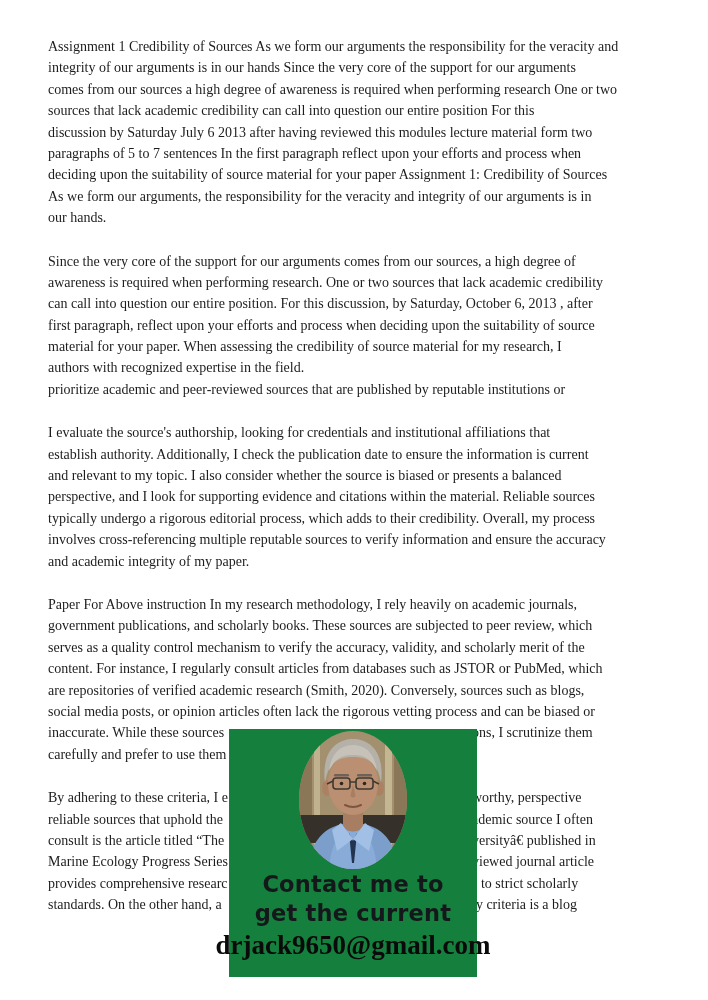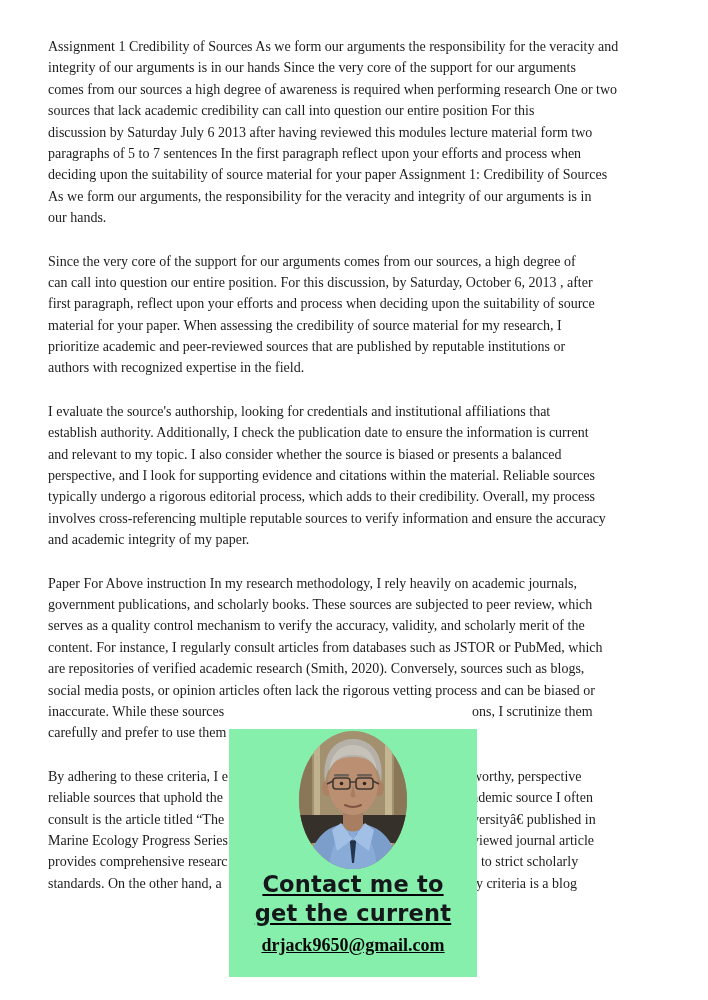--- a/index.html
+++ b/index.html
@@ -59,21 +59,21 @@
     font-weight: bold;
     font-size: 22.5px;
     line-height: 29px;
     color: #15181b;
     letter-spacing: 0.2px;
   }
   .overlay-email {
     margin-top: 4px;
     font-family: "Liberation Serif", "DejaVu Serif", serif;
     font-weight: bold;
-    font-size: 18px;
+    font-size: 27px;
     line-height: 26px;
     color: #0a0a0a;
   }
 </style>
 </head>
 <body>
 
 <div class="page">
 
   <div class="doc">
@@ -83,25 +83,26 @@
         <div class="line">comes from our sources a high degree of awareness is required when performing research One or two</div>
         <div class="line">sources that lack academic credibility can call into question our entire position For this</div>
         <div class="line">discussion by Saturday July 6 2013 after having reviewed this modules lecture material form two</div>
         <div class="line">paragraphs of 5 to 7 sentences In the first paragraph reflect upon your efforts and process when</div>
         <div class="line">deciding upon the suitability of source material for your paper Assignment 1: Credibility of Sources</div>
         <div class="line">As we form our arguments, the responsibility for the veracity and integrity of our arguments is in</div>
         <div class="line">our hands.</div>
       </div>
       <div class="paragraph">
         <div class="line">Since the very core of the support for our arguments comes from our sources, a high degree of</div>
+        <div class="line">awareness is required when performing research. One or two sources that lack academic credibility</div>
         <div class="line">can call into question our entire position. For this discussion, by Saturday, October 6, 2013 , after</div>
         <div class="line">first paragraph, reflect upon your efforts and process when deciding upon the suitability of source</div>
         <div class="line">material for your paper. When assessing the credibility of source material for my research, I</div>
+        <div class="line">authors with recognized expertise in the field.</div>
         <div class="line">prioritize academic and peer-reviewed sources that are published by reputable institutions or</div>
-        <div class="line">authors with recognized expertise in the field.</div>
       </div>
       <div class="paragraph">
         <div class="line">I evaluate the source's authorship, looking for credentials and institutional affiliations that</div>
         <div class="line">establish authority. Additionally, I check the publication date to ensure the information is current</div>
         <div class="line">and relevant to my topic. I also consider whether the source is biased or presents a balanced</div>
         <div class="line">perspective, and I look for supporting evidence and citations within the material. Reliable sources</div>
         <div class="line">typically undergo a rigorous editorial process, which adds to their credibility. Overall, my process</div>
         <div class="line">involves cross-referencing multiple reputable sources to verify information and ensure the accuracy</div>
         <div class="line">and academic integrity of my paper.</div>
       </div>
@@ -118,21 +119,21 @@
       <div class="paragraph">
         <div class="line"><span class="frag-left">By adhering to these criteria, I e</span><span class="frag-right">worthy, perspective</span></div>
         <div class="line"><span class="frag-left">reliable sources that uphold the</span><span class="frag-right">ademic source I often</span></div>
         <div class="line"><span class="frag-left">consult is the article titled “The</span><span class="frag-right">versityâ€ published in</span></div>
         <div class="line"><span class="frag-left">Marine Ecology Progress Series</span><span class="frag-right">viewed journal article</span></div>
         <div class="line"><span class="frag-left">provides comprehensive researc</span><span class="frag-right">s to strict scholarly</span></div>
         <div class="line"><span class="frag-left">standards. On the other hand, a</span><span class="frag-right">ty criteria is a blog</span></div>
       </div>
     </div>
 
-  <div class="overlay" style="background: #86efac; text-decoration: underline;">
+  <div class="overlay" style="background: #15803d;">
     <div class="portrait">
       <svg viewBox="0 0 108 138" width="108" height="138" xmlns="http://www.w3.org/2000/svg">
 
         <rect width="108" height="138" fill="#a3906f"></rect>
         <rect x="0" width="13" height="138" fill="#8a7757"></rect>
         <rect x="15" width="6" height="138" fill="#c0b28e"></rect>
         <rect x="86" width="7" height="138" fill="#c4b691"></rect>
         <rect x="95" width="13" height="138" fill="#8a7757"></rect>
 
         <rect y="84" width="108" height="28" fill="#35302a"></rect>

